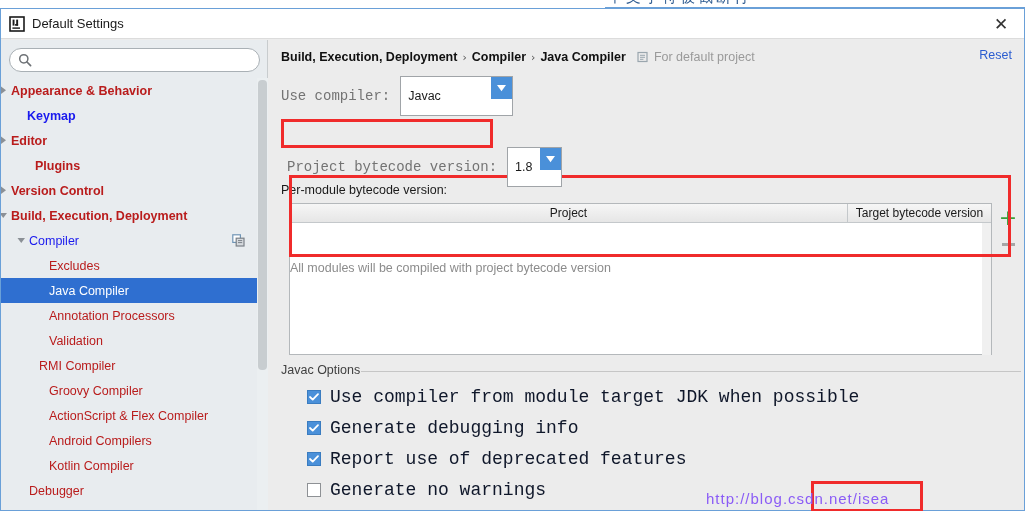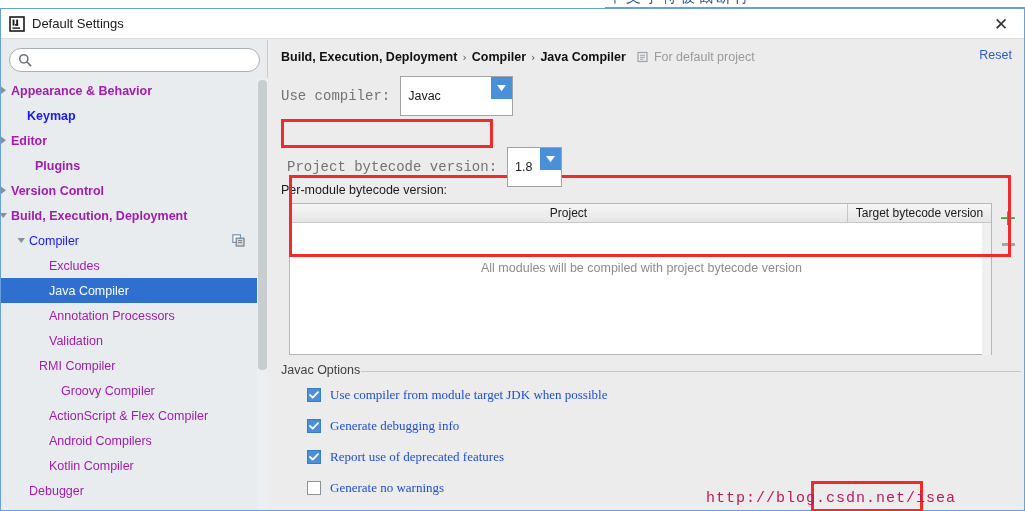--- a/index.html
+++ b/index.html
@@ -119,21 +119,21 @@
     cursor: pointer;
   }
   .tree-row.selected { background: #2f6fd0; }
   .tree-arrow {
     position: absolute;
     width: 12px; height: 12px;
     display: flex; align-items: center; justify-content: center;
   }
   .tree-label {
     font-size: 12.5px;
-    color: #a21caf;
+    color: #b91c1c;
     font-family: "Liberation Sans", sans-serif;
   }
   .tree-row.bold .tree-label { font-weight: bold; }
   .tree-row.blue .tree-label { color: #1a1aee; }
   .tree-row.selected .tree-label { color: #ffffff; }
   .tree-copy-icon {
     position: absolute; right: 12px; top: 6px;
     width: 13px; height: 13px;
   }
 
@@ -257,21 +257,20 @@
     font-size: 12px; color: #1a1a1a;
     display: flex; align-items: center; justify-content: center;
     font-family: "Liberation Sans", sans-serif;
     height: 100%;
   }
   #th-module { width: 558px; border-right: 1px solid #c4c8cb; }
   #th-target { width: 143px; }
   #table-empty-msg {
     position: absolute; left: 0; top: 57px;
     width: 703px;
-    text-align: center;
     font-size: 12.5px; color: #8c8c8c;
     font-family: "Liberation Sans", sans-serif;
   }
   #table-red {
     position: absolute; left: 288px; top: 166px;
     width: 722px; height: 82px;
     border: 3px solid #f02b2b;
     pointer-events: none;
     z-index: 40;
   }
@@ -327,39 +326,39 @@
     background: #ffffff;
     margin-right: 9px;
     display: flex; align-items: center; justify-content: center;
     flex: none;
   }
   .cbox.checked {
     background: #4a90d9;
     border-color: #3a7cc0;
   }
   .cblabel {
-    font-size: 13px; color: #1d4ed8;
-    font-family: Liberation Serif, serif;
+    font-size: 18px; color: #0f172a;
+    font-family: Liberation Mono, monospace;
   }
   #params-red {
     position: absolute; left: 810px; top: 472px;
     width: 112px; height: 31px;
     border: 3px solid #f02b2b;
     pointer-events: none;
     z-index: 45;
   }
 
   
   #watermark {
     position: absolute; left: 705px; top: 481px;
     font-size: 15px;
-    color: #be185d;
+    color: #8b5cf6;
     letter-spacing: 1px;
     white-space: nowrap;
-    font-family: Liberation Mono, monospace;
+    font-family: Liberation Sans, sans-serif;
     pointer-events: none;
     z-index: 46;
   }
 </style>
 </head>
 <body>
 
 <div id="top-strip">
   <div class="cut-row">中文字符被截断行</div>
   <div class="cut-border"></div>
@@ -457,21 +456,21 @@
           <div class="tree-row">
             <span class="tree-label" style="margin-left: 48px;">Annotation Processors</span>
           </div>
           <div class="tree-row">
             <span class="tree-label" style="margin-left: 48px;">Validation</span>
           </div>
           <div class="tree-row">
             <span class="tree-label" style="margin-left: 38px;">RMI Compiler</span>
           </div>
           <div class="tree-row">
-            <span class="tree-label" style="margin-left: 60px;">Groovy Compiler</span>
+            <span class="tree-label" style="margin-left: 48px;">Groovy Compiler</span>
           </div>
           <div class="tree-row">
             <span class="tree-label" style="margin-left: 48px;">ActionScript &amp; Flex Compiler</span>
           </div>
           <div class="tree-row">
             <span class="tree-label" style="margin-left: 48px;">Android Compilers</span>
           </div>
           <div class="tree-row">
             <span class="tree-label" style="margin-left: 48px;">Kotlin Compiler</span>
           </div>

